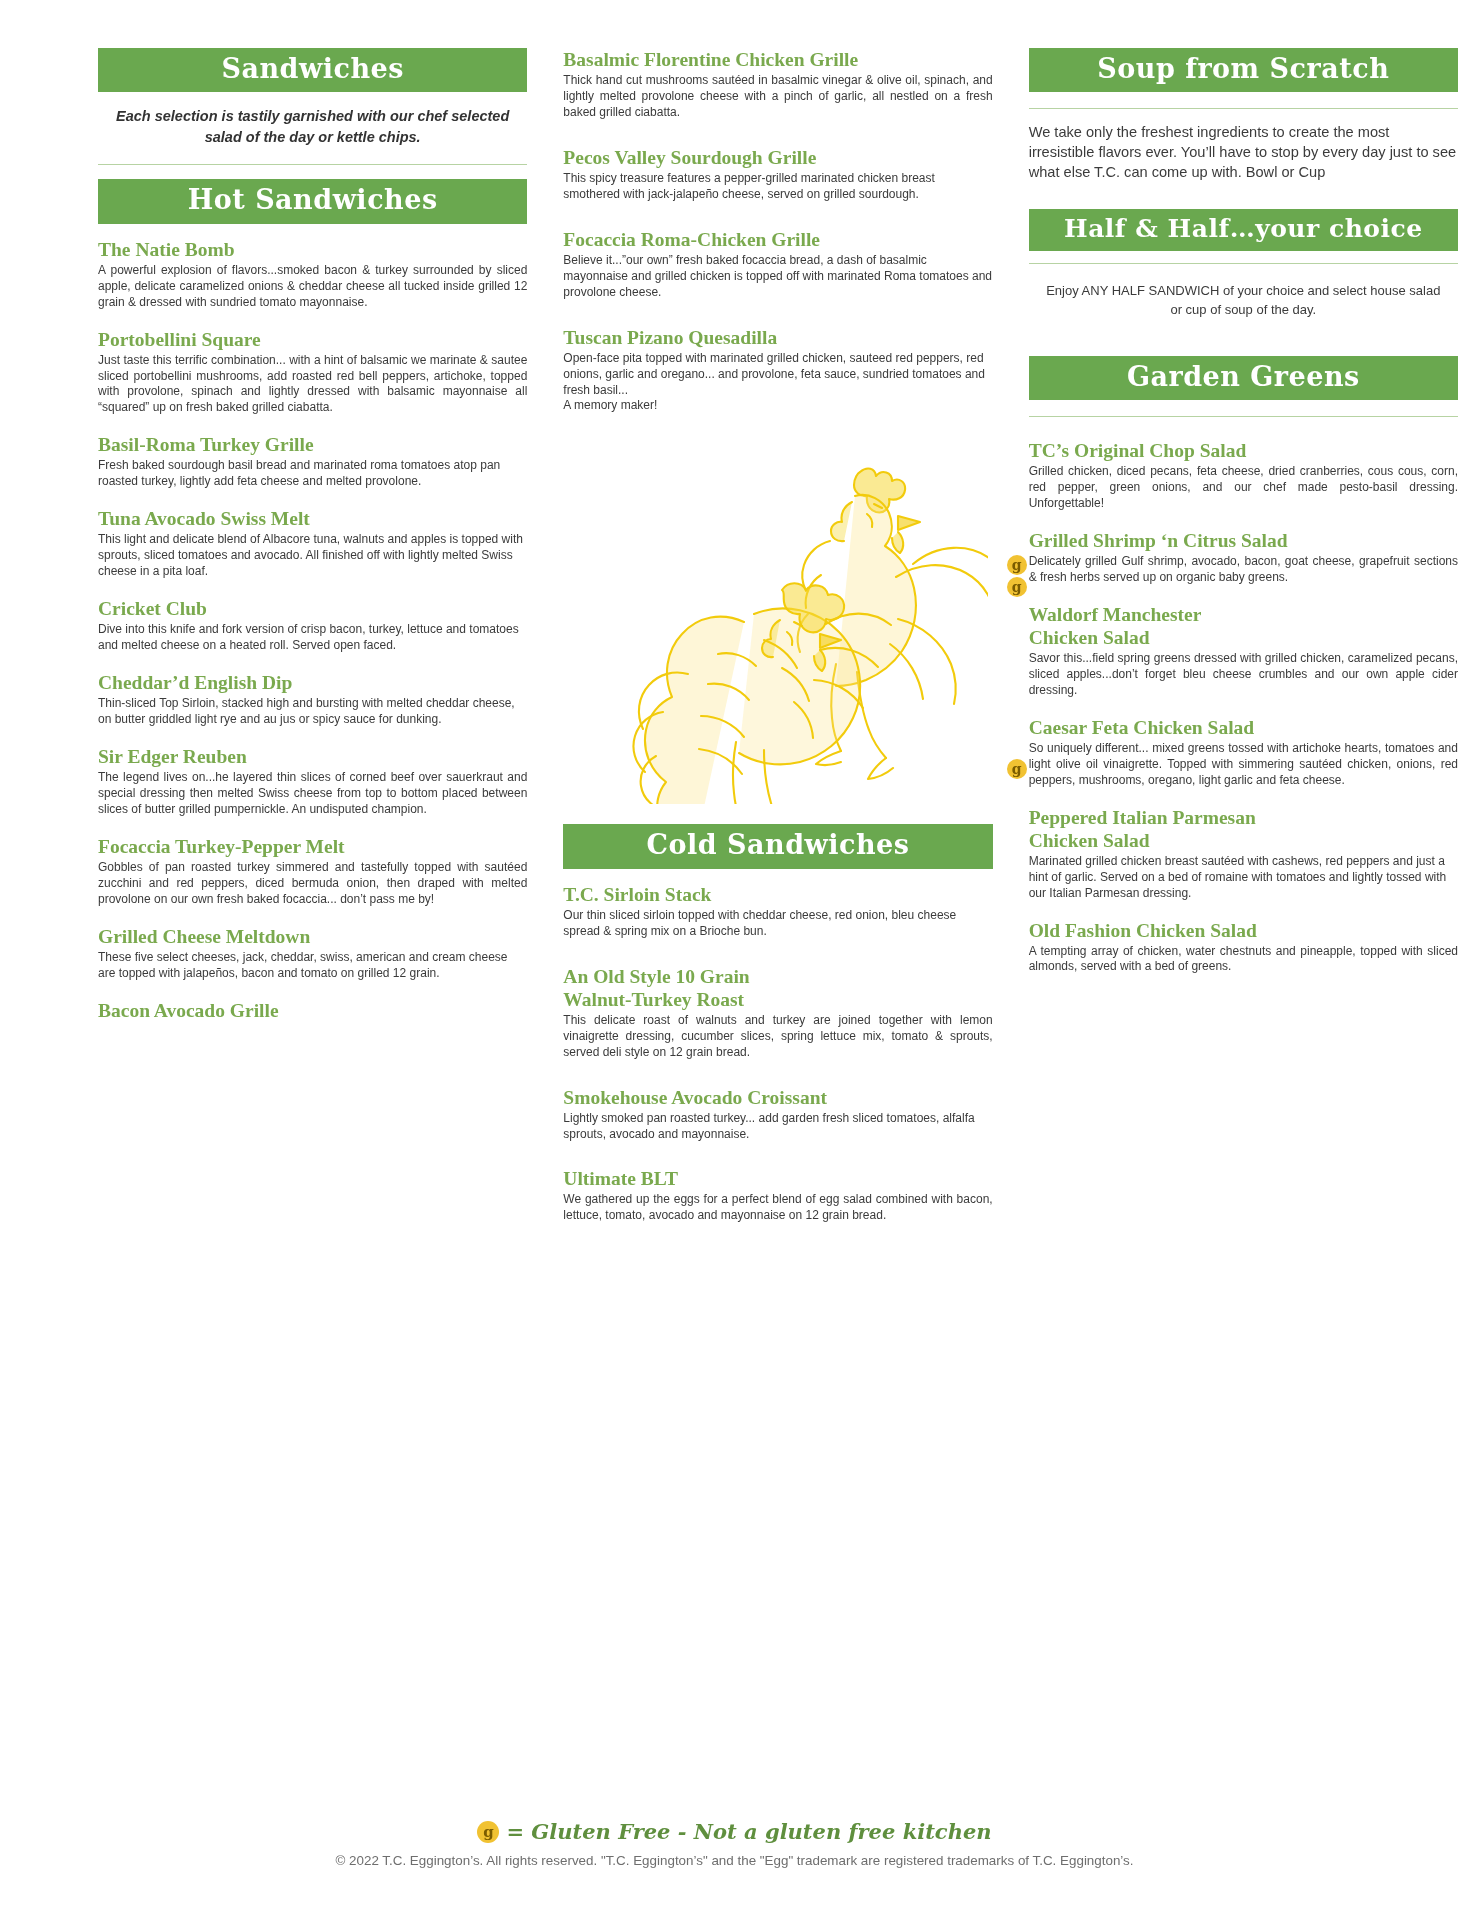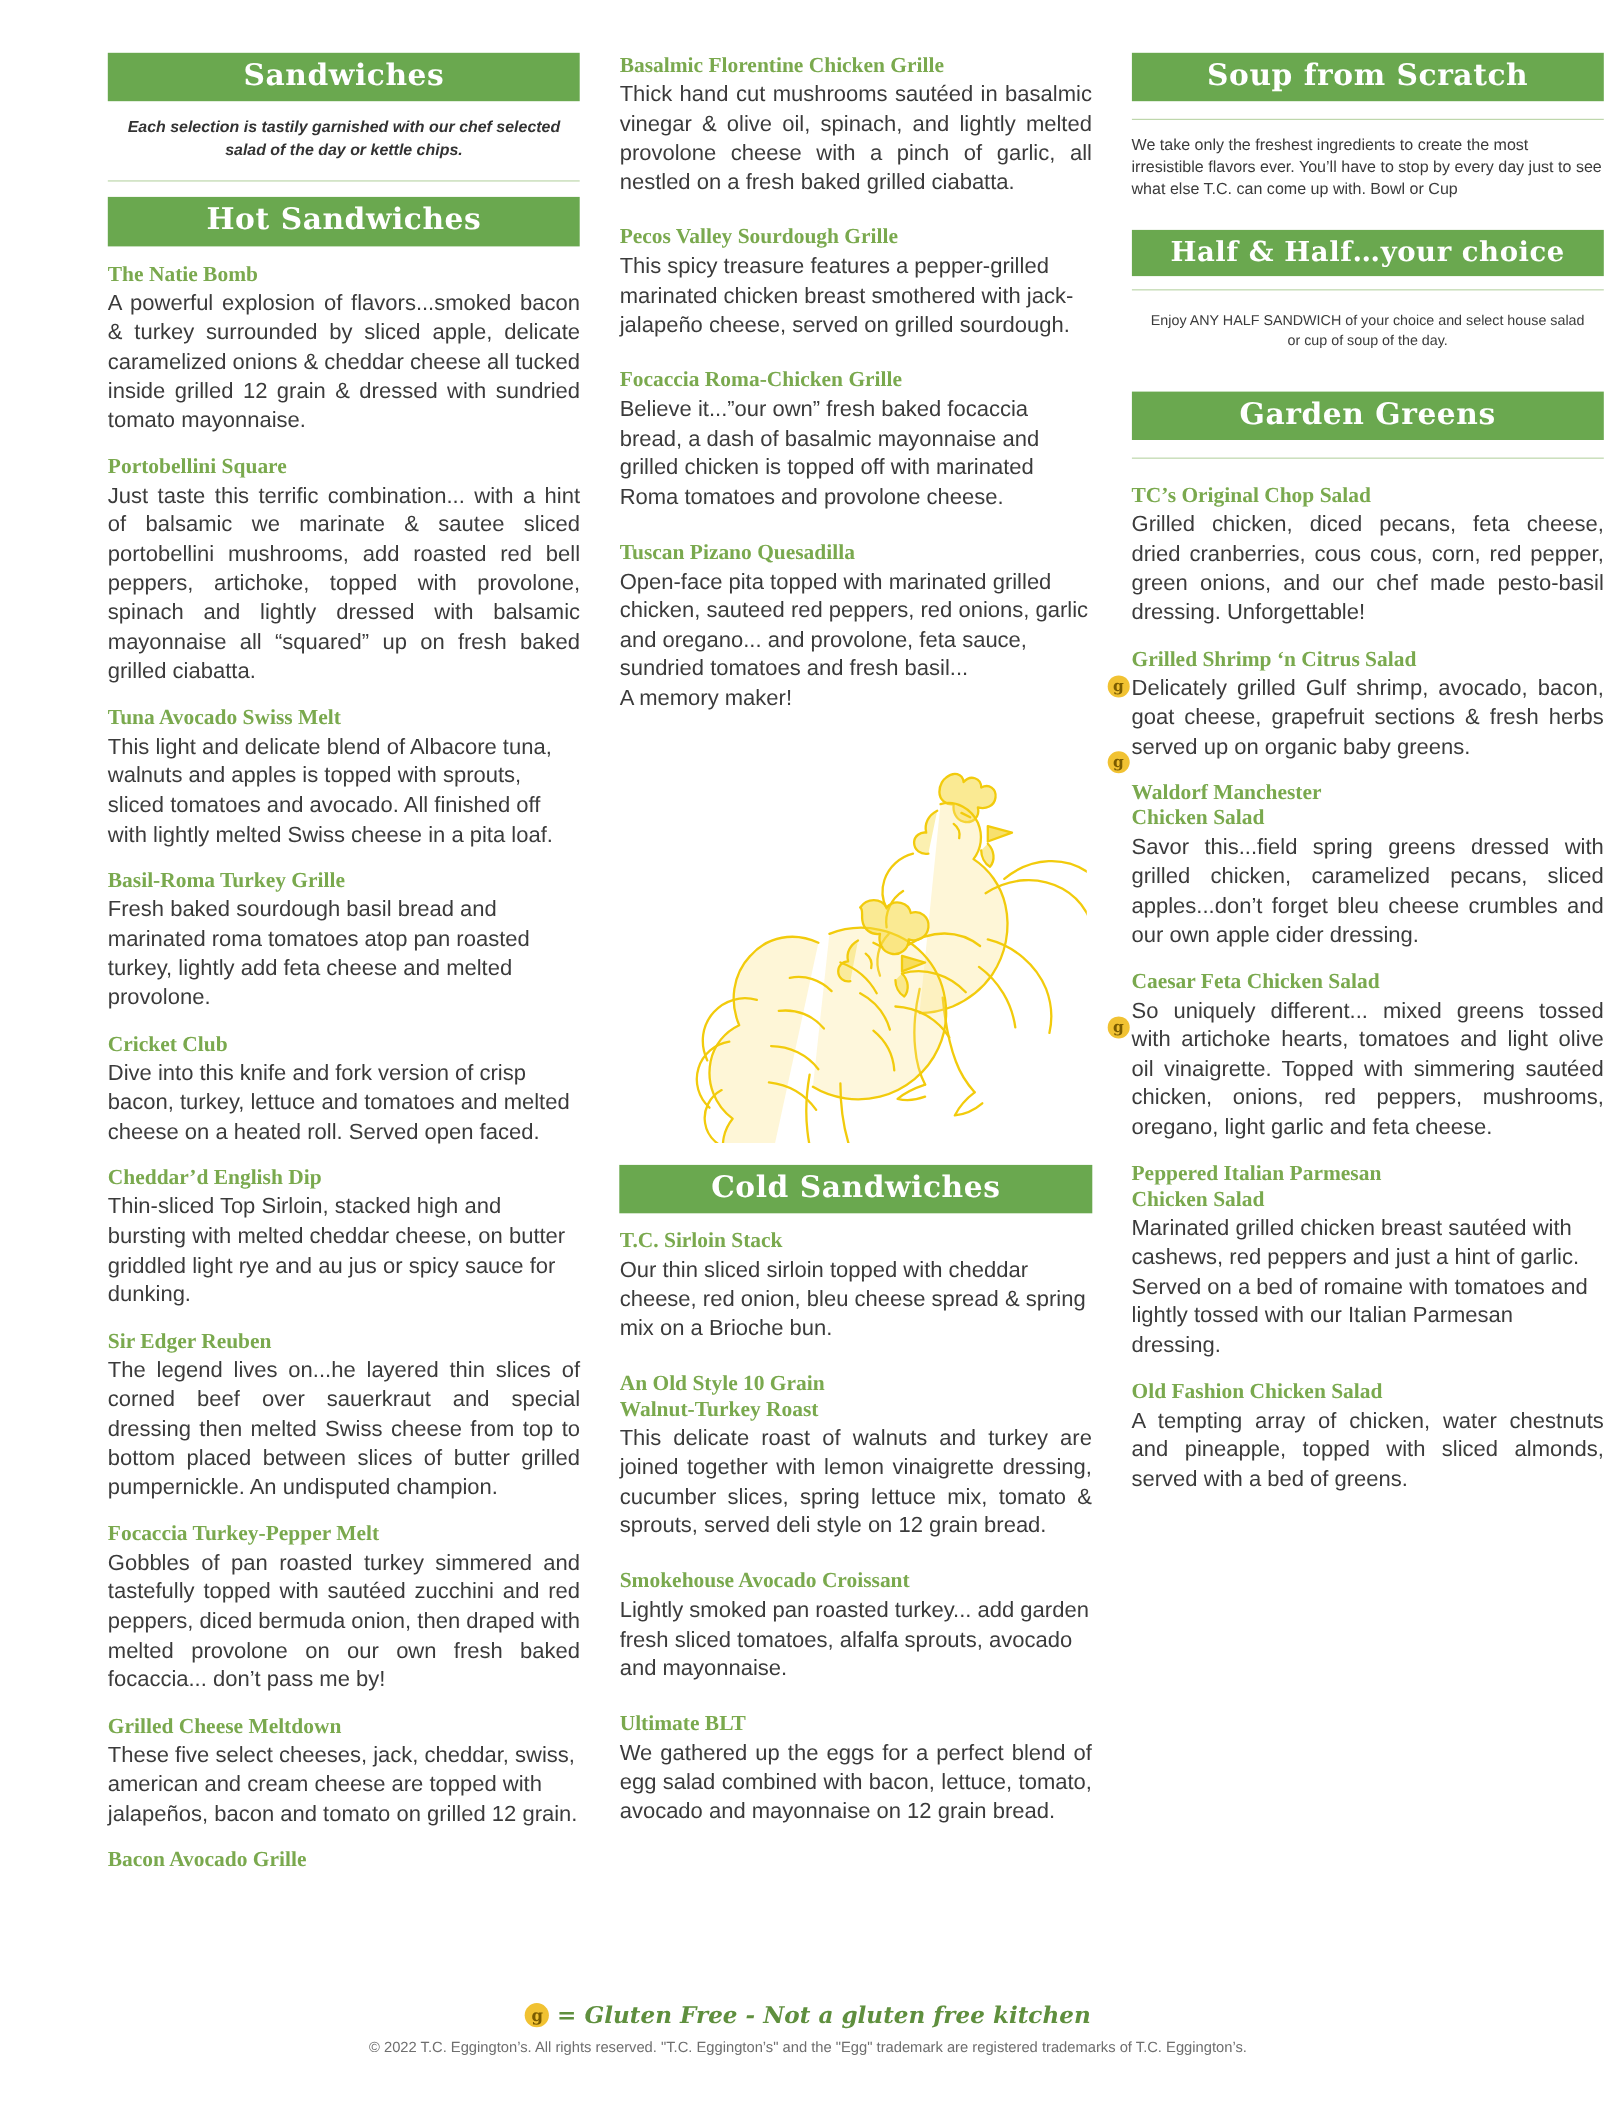--- a/index.html
+++ b/index.html
@@ -72,21 +72,21 @@
   .item { margin-bottom: 17px; }
   .item-title {
     font-family: Liberation Serif, serif;
     font-weight: bold;
     color: #7aa94e;
     font-size: 19.5px;
     line-height: 1.18;
     margin-bottom: 2px;
   }
   .item-desc {
-    font-size: 20px;
+    font-size: 12px;
     line-height: 1.33;
     color: #3b3b3b;
     text-align: justify;
   }
   .item-desc.left { text-align: left; }
 
   .plain-para {
     font-size: 14.6px;
     line-height: 1.36;
     color: #3b3b3b;
@@ -180,26 +180,26 @@
 
       <div class="item">
         <div class="item-title">The Natie Bomb</div>
         <div class="item-desc">A powerful explosion of flavors...smoked bacon &amp; turkey surrounded by sliced apple, delicate caramelized onions &amp; cheddar cheese all tucked inside grilled 12 grain &amp; dressed with sundried tomato mayonnaise.</div>
       </div>
       <div class="item">
         <div class="item-title">Portobellini Square</div>
         <div class="item-desc">Just taste this terrific combination... with a hint of balsamic we marinate &amp; sautee sliced portobellini mushrooms, add roasted  red bell peppers, artichoke, topped with provolone, spinach and lightly dressed with balsamic mayonnaise all “squared” up on fresh baked grilled ciabatta.</div>
       </div>
       <div class="item">
+        <div class="item-title">Basil-Roma Turkey Grille</div>
+        <div class="item-desc left">Fresh baked sourdough basil bread and marinated roma tomatoes atop pan roasted turkey, lightly add feta cheese and melted provolone.</div>
+      </div>
+      <div class="item">
         <div class="item-title">Tuna Avocado Swiss Melt</div>
         <div class="item-desc left">This light and delicate blend of Albacore tuna, walnuts and apples is topped with sprouts, sliced tomatoes and avocado. All finished off with lightly melted Swiss cheese in a pita loaf.</div>
-      </div>
-      <div class="item">
-        <div class="item-title">Basil-Roma Turkey Grille</div>
-        <div class="item-desc left">Fresh baked sourdough basil bread and marinated roma tomatoes atop pan roasted turkey, lightly add feta cheese and melted provolone.</div>
       </div>
       <div class="item">
         <div class="item-title">Cricket Club</div>
         <div class="item-desc left">Dive into this knife and fork version of crisp bacon, turkey, lettuce and tomatoes and melted cheese on a heated roll. Served open faced.</div>
       </div>
       <div class="item">
         <div class="item-title">Cheddar’d English Dip</div>
         <div class="item-desc left">Thin-sliced Top Sirloin, stacked high and bursting with melted cheddar cheese, on butter griddled light rye and au jus or spicy sauce for dunking.</div>
       </div>
       <div class="item">

